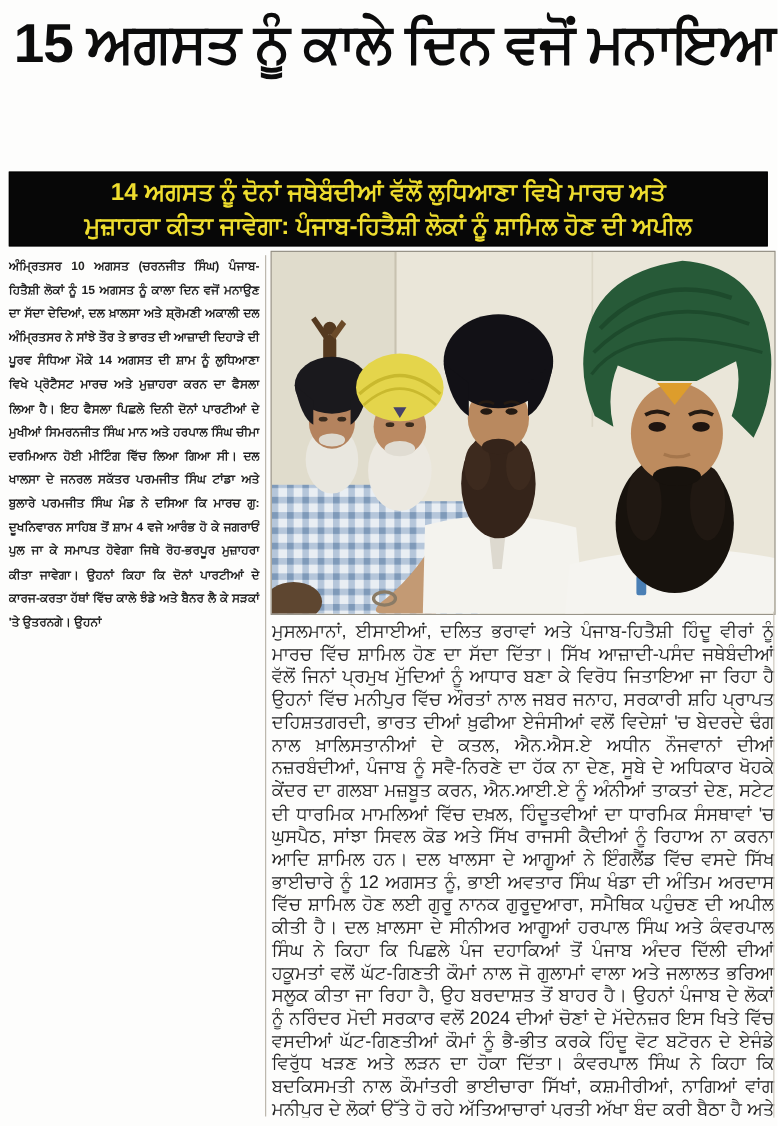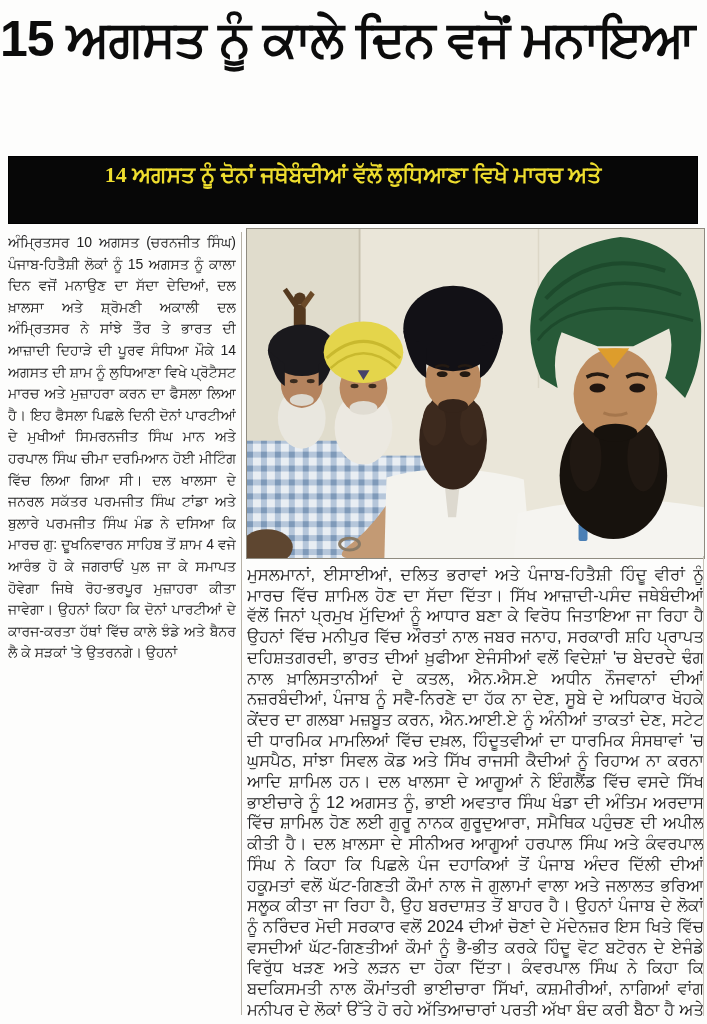--- a/index.html
+++ b/index.html
@@ -10,21 +10,21 @@
     width: 707px;
     height: 1024px;
     margin: 0 auto;
     background: #fdfdfc;
     overflow: hidden;
     color: #1c1c1c;
   }
   .headline {
     position: absolute;
     top: 4px; left: 0; right: 0;
-    text-align: left;
+    text-align: right;
     font-weight: 800;
     font-size: 50px;
     line-height: 70px;
     letter-spacing: -1px;
     color: #0c0c0c;
   }
   .subheadline-box {
     position: absolute;
     top: 156px; left: 8px;
     width: 690px; height: 68px;
@@ -32,31 +32,31 @@
     border: 1px solid #000;
     text-align: center;
     padding-top: 2px;
   }
   .subheadline-box .sub-line {
     color: #eedd2e;
     font-weight: 700;
     font-size: 22px;
     line-height: 31px;
     white-space: nowrap;
-    font-family: Liberation Serif, serif;
   }
   .left-col {
     position: absolute;
     top: 232px; left: 8px;
     width: 228px; height: 788px;
     overflow: hidden;
-    font-size: 14px;
+    font-size: 11px;
     line-height: 21.6px;
     text-align: justify;
     color: #222222;
+    font-weight: bold;
   }
   .col-divider {
     position: absolute;
     top: 232px; left: 241px;
     width: 1px; height: 783px;
     background: #b6b1a6;
   }
   .photo-frame {
     position: absolute;
     top: 228px; left: 246px;
@@ -87,20 +87,21 @@
 <body>
 
 <div class="page">
 
   <div class="headline">
     <div>15 ਅਗਸਤ ਨੂੰ ਕਾਲੇ ਦਿਨ ਵਜੋਂ ਮਨਾਇਆ</div>
   </div>
 
   <div class="subheadline-box">
     <div class="sub-line">14 ਅਗਸਤ ਨੂੰ ਦੋਨਾਂ ਜਥੇਬੰਦੀਆਂ ਵੱਲੋਂ ਲੁਧਿਆਣਾ ਵਿਖੇ ਮਾਰਚ ਅਤੇ</div>
+    <div class="sub-line">ਮੁਜ਼ਾਹਰਾ ਕੀਤਾ ਜਾਵੇਗਾ: ਪੰਜਾਬ-ਹਿਤੈਸ਼ੀ ਲੋਕਾਂ ਨੂੰ ਸ਼ਾਮਿਲ ਹੋਣ ਦੀ ਅਪੀਲ</div>
   </div>
 
   <div class="left-col">ਅੰਮ੍ਰਿਤਸਰ 10 ਅਗਸਤ (ਚਰਨਜੀਤ ਸਿੰਘ) ਪੰਜਾਬ-ਹਿਤੈਸ਼ੀ ਲੋਕਾਂ ਨੂੰ 15 ਅਗਸਤ ਨੂੰ ਕਾਲਾ ਦਿਨ ਵਜੋਂ ਮਨਾਉਣ ਦਾ ਸੱਦਾ ਦੇਦਿਆਂ, ਦਲ ਖ਼ਾਲਸਾ ਅਤੇ ਸ਼੍ਰੋਮਣੀ ਅਕਾਲੀ ਦਲ ਅੰਮ੍ਰਿਤਸਰ ਨੇ ਸਾਂਝੇ ਤੌਰ ਤੇ ਭਾਰਤ ਦੀ ਆਜ਼ਾਦੀ ਦਿਹਾੜੇ ਦੀ ਪੂਰਵ ਸੰਧਿਆ ਮੌਕੇ 14 ਅਗਸਤ ਦੀ ਸ਼ਾਮ ਨੂੰ ਲੁਧਿਆਣਾ ਵਿਖੇ ਪ੍ਰੋਟੈਸਟ ਮਾਰਚ ਅਤੇ ਮੁਜ਼ਾਹਰਾ ਕਰਨ ਦਾ ਫੈਸਲਾ ਲਿਆ ਹੈ। ਇਹ ਫੈਸਲਾ ਪਿਛਲੇ ਦਿਨੀ ਦੋਨਾਂ ਪਾਰਟੀਆਂ ਦੇ ਮੁਖੀਆਂ ਸਿਮਰਨਜੀਤ ਸਿੰਘ ਮਾਨ ਅਤੇ ਹਰਪਾਲ ਸਿੰਘ ਚੀਮਾ ਦਰਮਿਆਨ ਹੋਈ ਮੀਟਿੰਗ ਵਿੱਚ ਲਿਆ ਗਿਆ ਸੀ। ਦਲ ਖਾਲਸਾ ਦੇ ਜਨਰਲ ਸਕੱਤਰ ਪਰਮਜੀਤ ਸਿੰਘ ਟਾਂਡਾ ਅਤੇ ਬੁਲਾਰੇ ਪਰਮਜੀਤ ਸਿੰਘ ਮੰਡ ਨੇ ਦਸਿਆ ਕਿ ਮਾਰਚ ਗੁ: ਦੂਖਨਿਵਾਰਨ ਸਾਹਿਬ ਤੋਂ ਸ਼ਾਮ 4 ਵਜੇ ਆਰੰਭ ਹੋ ਕੇ ਜਗਰਾਓਂ ਪੁਲ ਜਾ ਕੇ ਸਮਾਪਤ ਹੋਵੇਗਾ ਜਿਥੇ ਰੋਹ-ਭਰਪੂਰ ਮੁਜ਼ਾਹਰਾ ਕੀਤਾ ਜਾਵੇਗਾ। ਉਹਨਾਂ ਕਿਹਾ ਕਿ ਦੋਨਾਂ ਪਾਰਟੀਆਂ ਦੇ ਕਾਰਜ-ਕਰਤਾ ਹੱਥਾਂ ਵਿੱਚ ਕਾਲੇ ਝੰਡੇ ਅਤੇ ਬੈਨਰ ਲੈ ਕੇ ਸੜਕਾਂ 'ਤੇ ਉਤਰਨਗੇ। ਉਹਨਾਂ</div>
 
   <div class="col-divider"></div>
 
   <div class="photo-frame">
     <svg viewBox="0 0 459 331" preserveAspectRatio="none">
       <defs>
         <pattern id="gingham" width="14" height="14" patternUnits="userSpaceOnUse">

